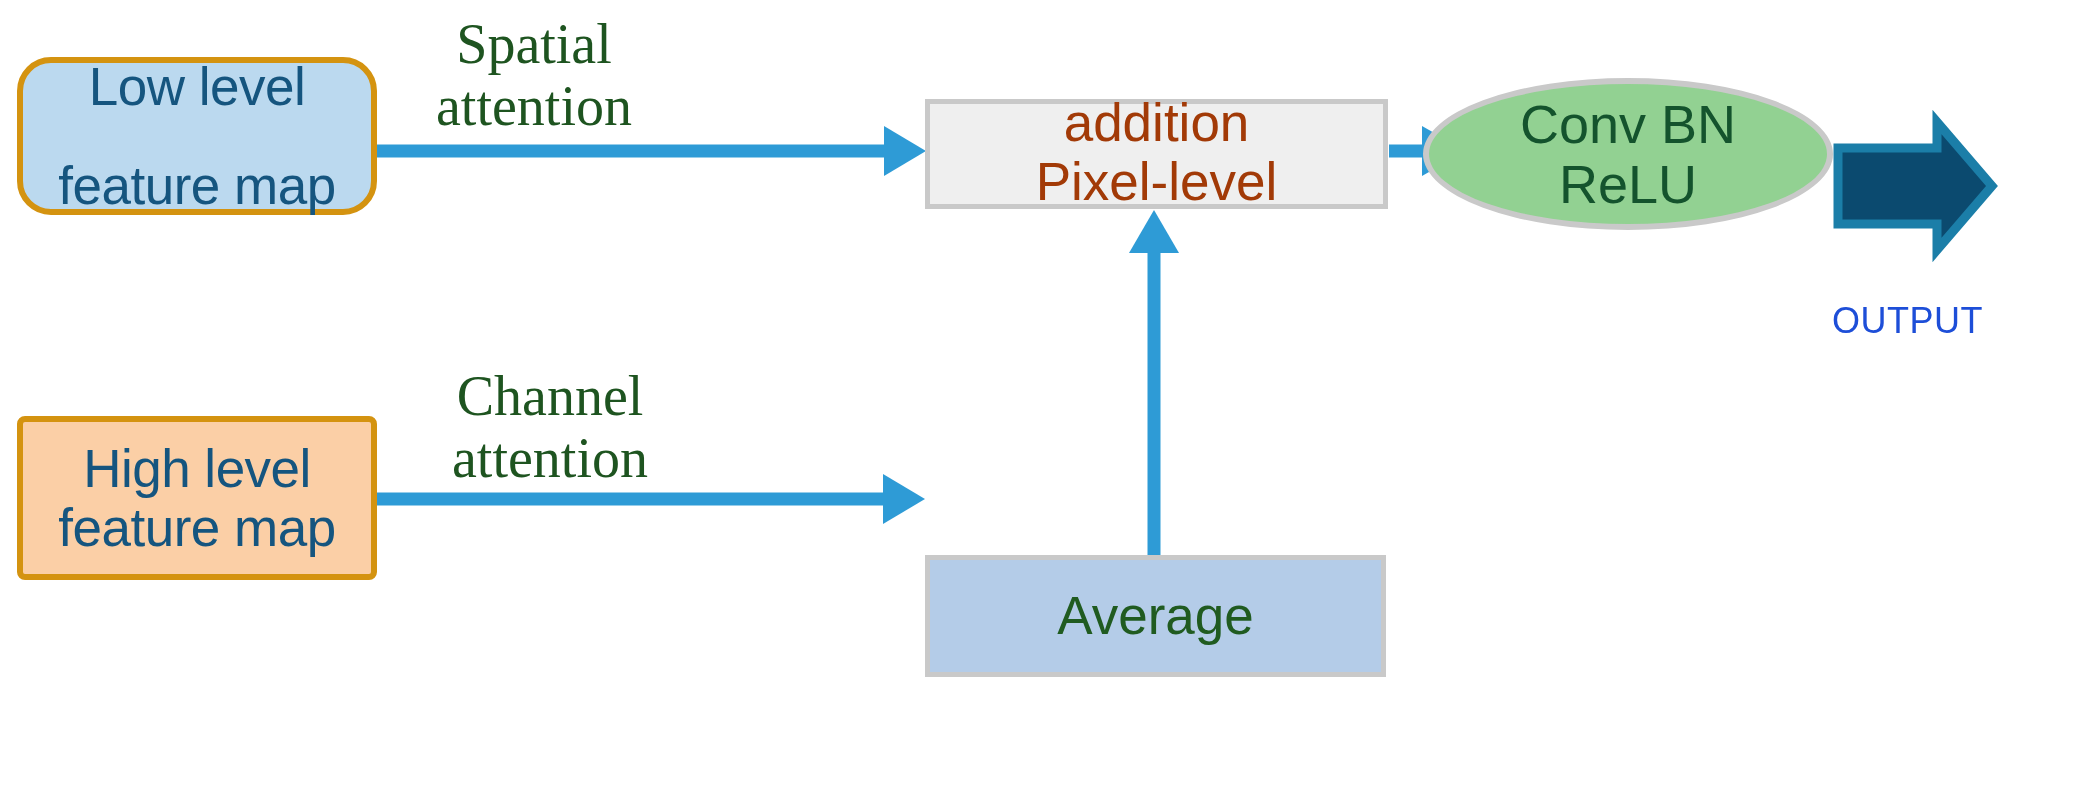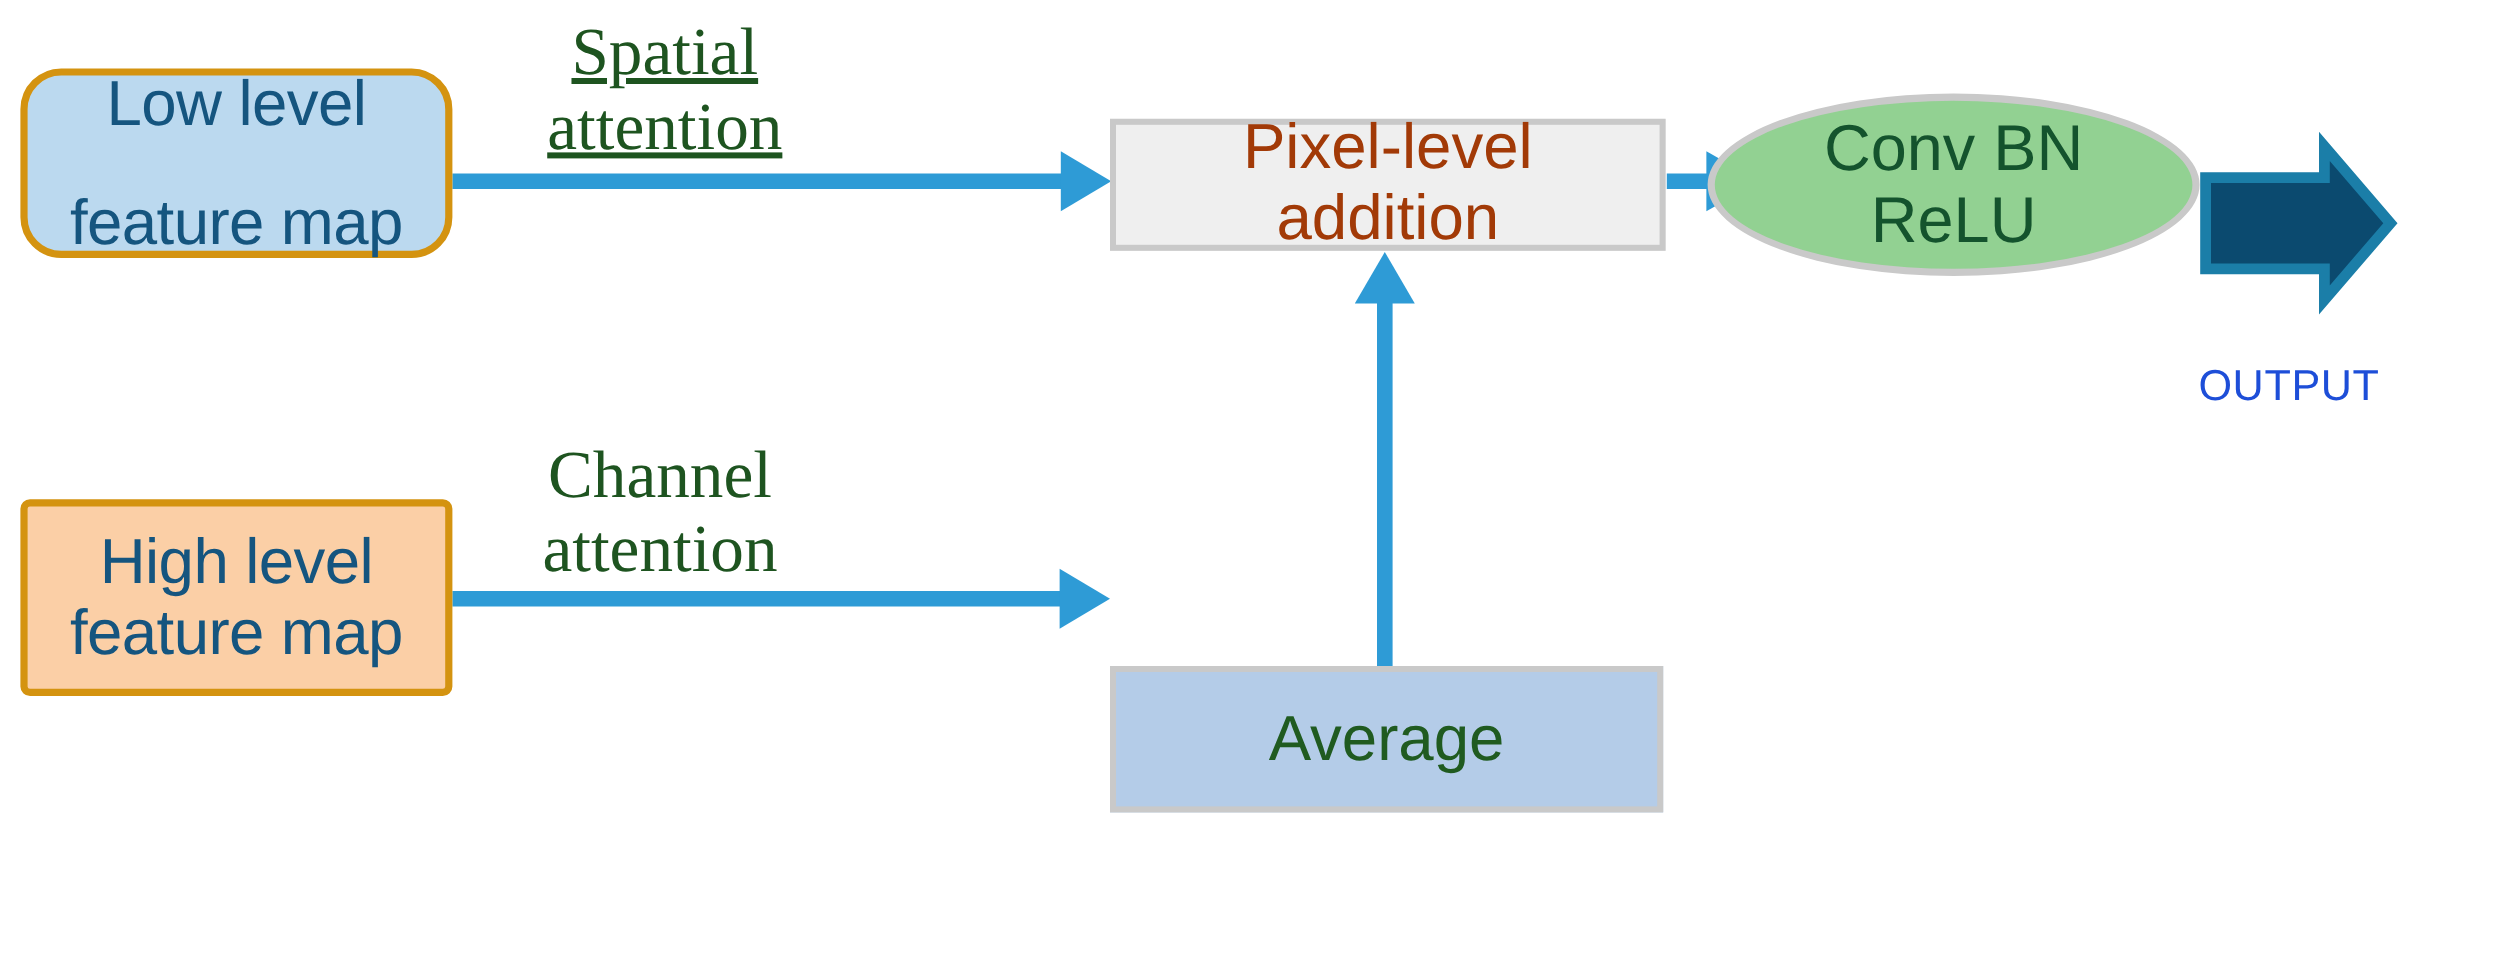--- a/index.html
+++ b/index.html
@@ -90,21 +90,21 @@
   
   .edge-label {
     position: absolute;
     text-align: center;
     font-family: "Liberation Serif", serif;
     color: #1e5420;
     font-size: 56px;
     line-height: 1.1;
     white-space: nowrap;
   }
-  #label-spatial-attention { left: 404px; top: 14px;  width: 300px; text-decoration: underline; }
+  #label-spatial-attention { left: 384px; top: 14px;  width: 300px; }
   #label-channel-attention { left: 400px; top: 366px; width: 300px; }
   .edge-label .line { display: block; }
 
   
   #label-output {
     position: absolute;
     left: 1832px; top: 300px;
     color: #1d4ed8;
     font-size: 36px;
     letter-spacing: 0.5px;
@@ -156,22 +156,22 @@
     <span class="line">Low level</span>
     <span class="line">feature map</span>
   </div>
 
   <div class="node" id="node-high-level">
     <span class="line">High level</span>
     <span class="line">feature map</span>
   </div>
 
   <div class="node" id="node-pixel-addition">
+    <span class="line">addition</span>
     <span class="line">Pixel-level</span>
-    <span class="line">addition</span>
   </div>
 
   <div class="node" id="node-average-pooling">
     <span class="line">Average</span>
   </div>
 
   <div class="node" id="node-conv-bn-relu">
     <span class="line">Conv BN</span>
     <span class="line">ReLU</span>
   </div>

